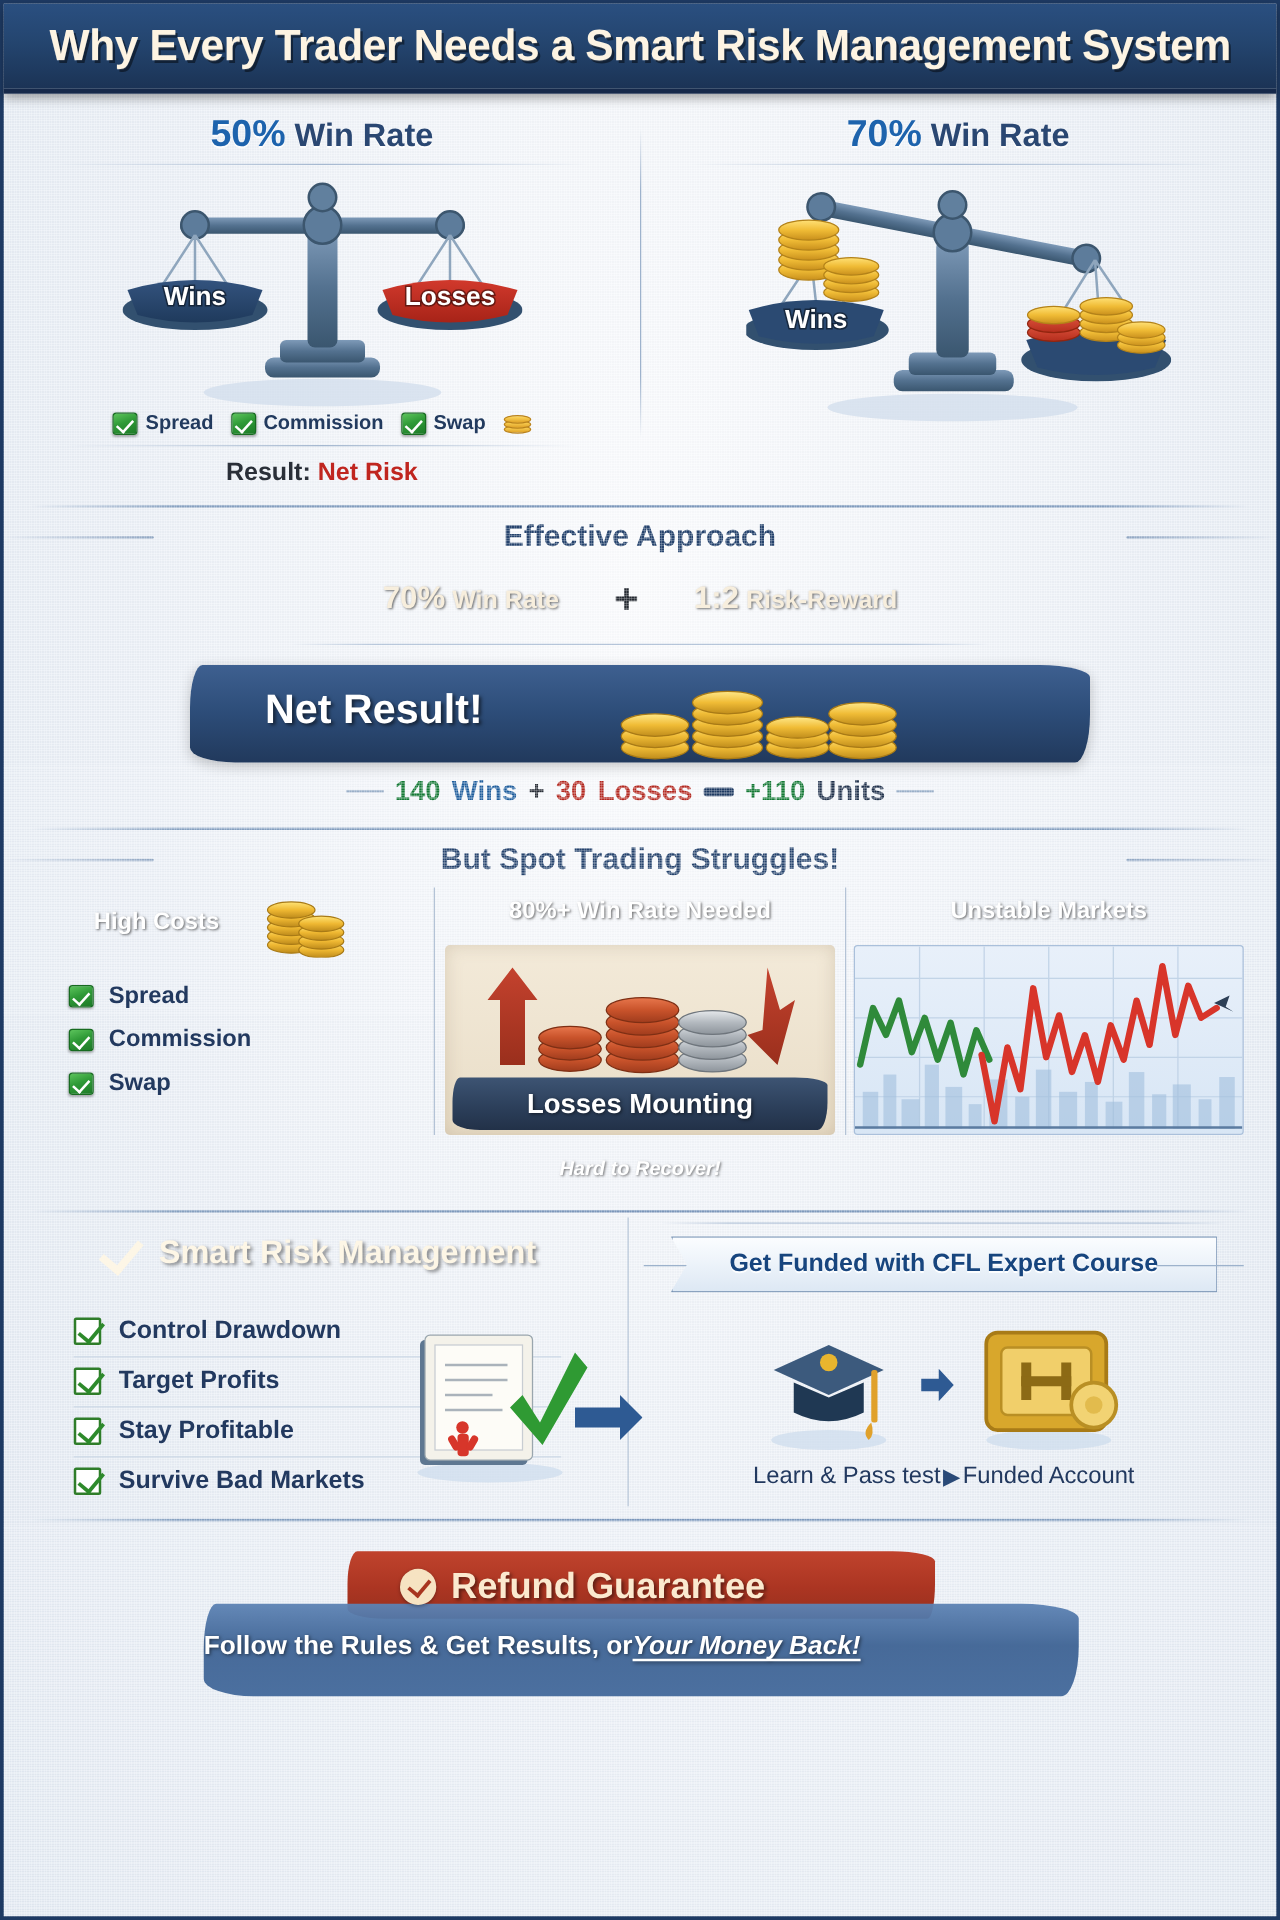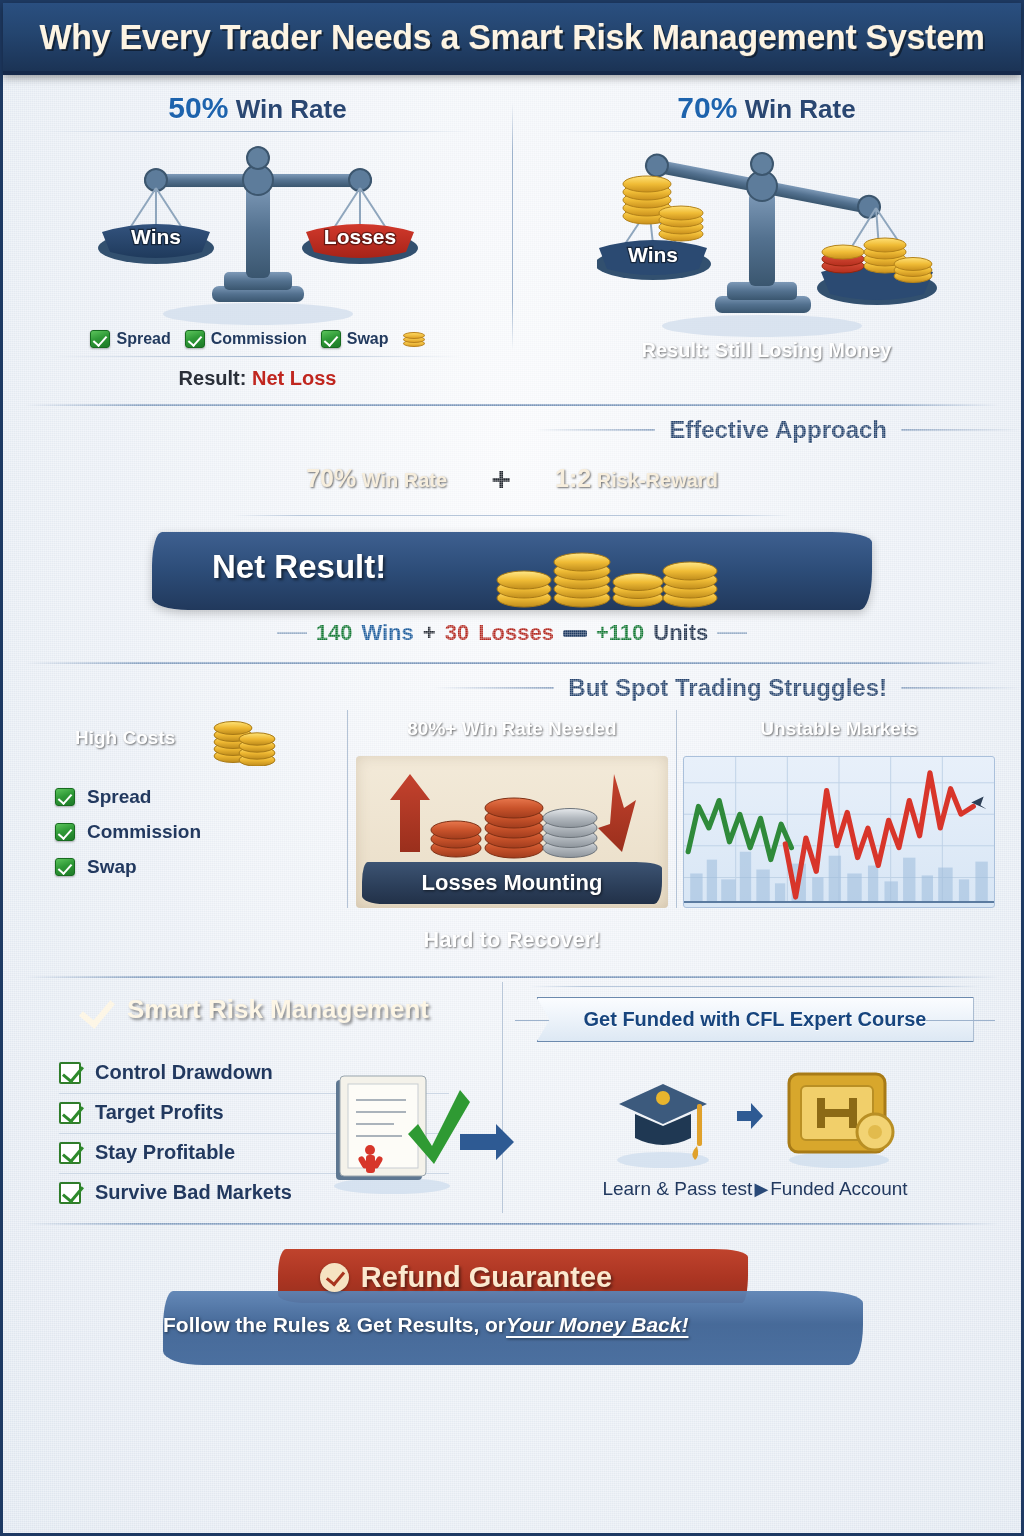--- a/index.html
+++ b/index.html
@@ -92,21 +92,21 @@
     position:relative; display:inline-block; color:#fff; font-weight:bold;
     padding: 9px 34px; text-shadow: 1px 1px 2px rgba(0,0,0,.5);
   }
   .brush::before {
     content:""; position:absolute; inset:0; z-index:-1;
     border-radius: 4px 28px 6px 22px / 22px 6px 24px 8px;
   }
   .brush-red::before { background: linear-gradient(180deg,#d8412f 0%, #c0301f 55%, #a7281a 100%); }
 
   
-  .sec-head { display:flex; align-items:center; justify-content:flex-end; gap:14px; margin: 10px 0 2px; }
+  .sec-head { display:flex; align-items:center; justify-content:space-between; gap:14px; margin: 10px 0 2px; }
   .sec-head .rule { height:2px; width:120px; background:linear-gradient(90deg,rgba(150,170,200,0),#93a9c6); border-radius:2px;}
   .sec-head .rule.r { background:linear-gradient(270deg,rgba(150,170,200,0),#93a9c6); }
   .sec-head h2 { font-size:24px; font-weight:bold; color:#27456f; white-space:nowrap;
      text-shadow: 0 1px 0 rgba(255,255,255,.85); }
 
   
   .formula { display:flex; align-items:center; justify-content:center; gap:16px; margin-top:10px; }
   .formula .plus { font-size:34px; font-weight:bold; color:#262b33; line-height:1;
       text-shadow:1px 1px 0 rgba(255,255,255,.8); }
   .tag { position:relative; padding:10px 28px; font-weight:bold; color:#f7eedd; font-size:20px;
@@ -306,21 +306,21 @@
         <span class="coin-mini">
             <i></i>
             <i></i>
             <i></i>
           </span>
       </div>
       <div class="cost-underline"></div>
 
       <div class="result-line">
         <span>Result:</span>
-        <span class="bad">Net Loss</span>
+        <span class="bad">Net Risk</span>
       </div>
     </div>
 
     <div class="pane">
       <div class="rate-title">
         <span class="pct">70%</span>
         <span>Win Rate</span>
       </div>
       <div class="underline"></div>
 
@@ -393,23 +393,20 @@
             </g>
             <g transform="translate(316,100)">
               <ellipse cx="0" cy="40" rx="19" ry="6.5" fill="url(#goldG)" stroke="#b38219"></ellipse>
               <ellipse cx="0" cy="34" rx="19" ry="6.5" fill="url(#goldG)" stroke="#b38219"></ellipse>
               <ellipse cx="0" cy="28" rx="19" ry="6.5" fill="url(#goldG)" stroke="#b38219"></ellipse>
             </g>
           </g>
         </svg>
       </div>
 
-      <div style="margin-top:-6px;">
-        <span class="brush brush-red" style="font-size:20px;">Result: Still Losing Money</span>
-      </div>
     </div>
   </div>
 
   <div class="hr" style="margin-top:14px;"></div>
 
   <div>
     <div class="sec-head">
       <span class="rule"></span>
       <h2>Effective Approach</h2>
       <span class="rule r"></span>
@@ -626,21 +623,21 @@
             <polyline fill="none" stroke="#2f8a3a" stroke-width="5" stroke-linejoin="round" stroke-linecap="round" points="4,96 14,50 24,72 34,44 44,86 54,58 64,92 74,62 84,104 94,68 104,92"></polyline>
 
             <polyline fill="none" stroke="#d8352a" stroke-width="5" stroke-linejoin="round" stroke-linecap="round" points="98,88 108,142 118,82 128,116 138,34 148,90 158,56 168,102 178,72 188,110 198,64 208,92 218,44 228,80 238,16 248,72 258,32 268,58 280,50"></polyline>
             <path d="M278 46 l12 -6 l-3 9 l6 4 z" fill="#2d3f56"></path>
           </svg>
         </div>
       </div>
     </div>
 
     <div class="recover">
-      <span class="brush brush-red" style="font-size:22px;">Hard to Recover!</span>
+      <span class="brush brush-red" style="font-size:16px;font-style:italic;">Hard to Recover!</span>
     </div>
   </div>
 
   <div class="hr" style="margin-top:14px;"></div>
 
   <div class="smart">
     <div class="smart-left">
       <div class="green-banner">
         <span class="bigchk"></span>
         <h3>Smart Risk Management</h3>

